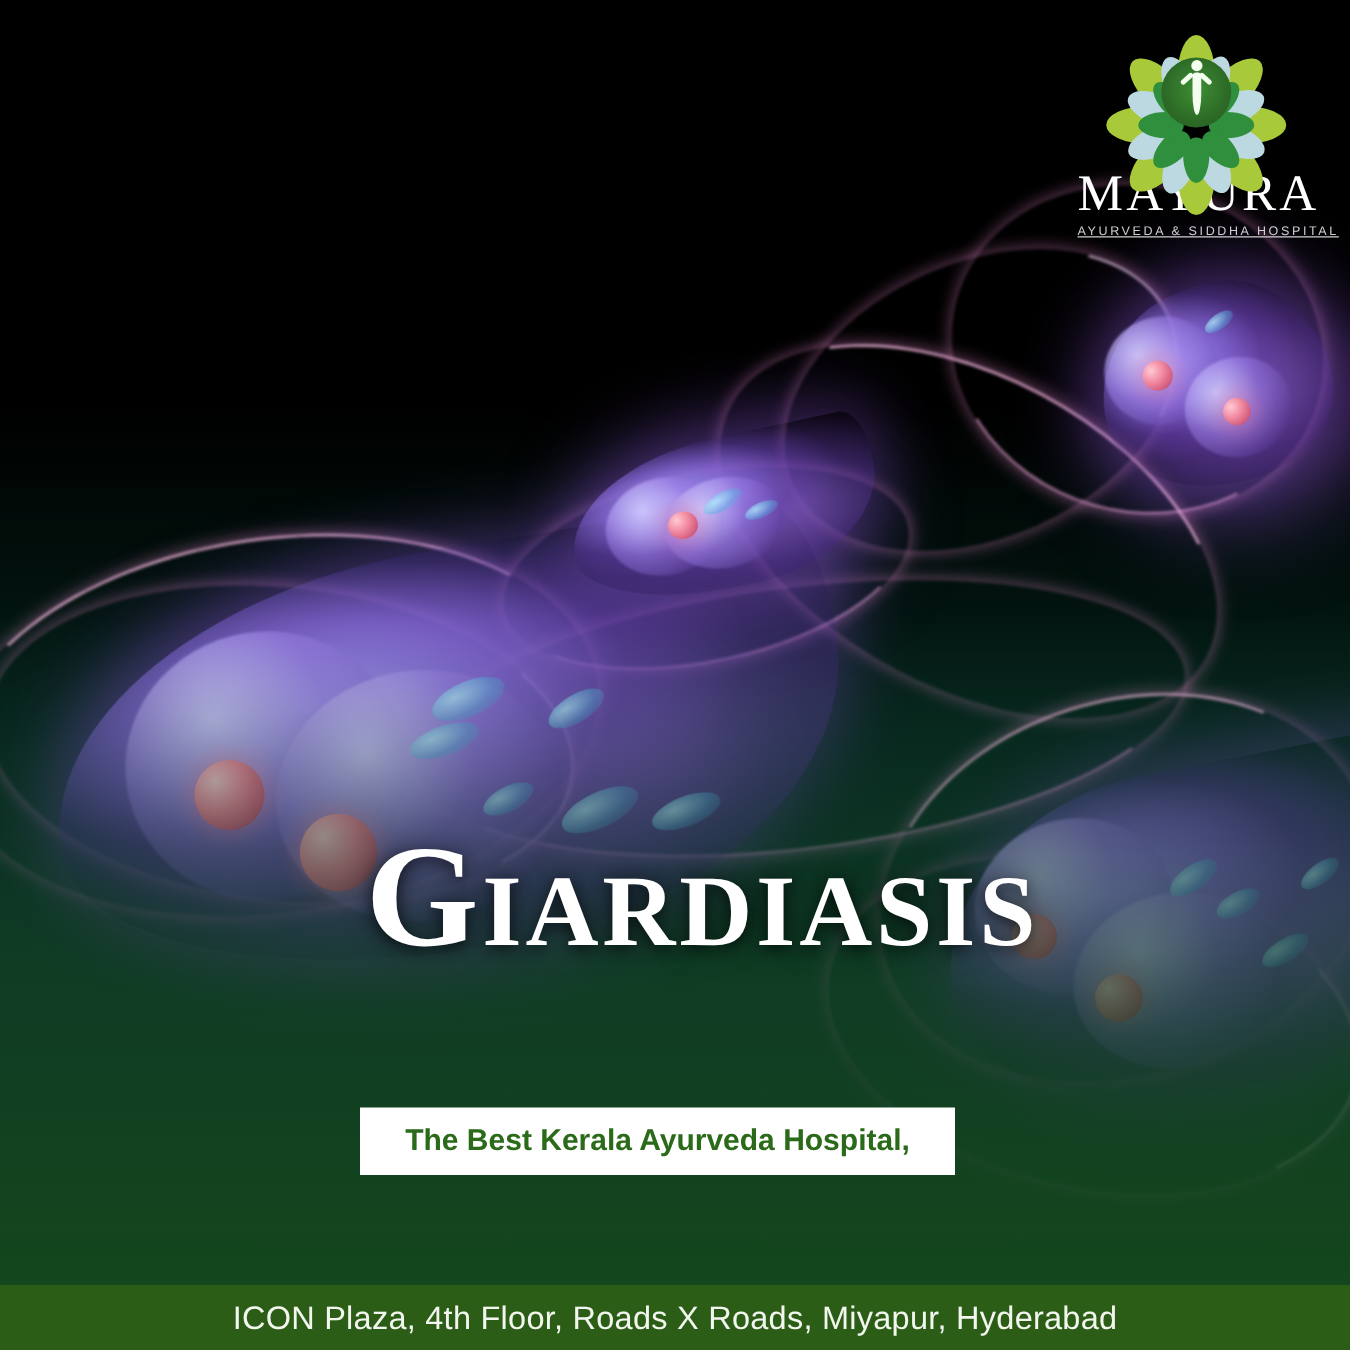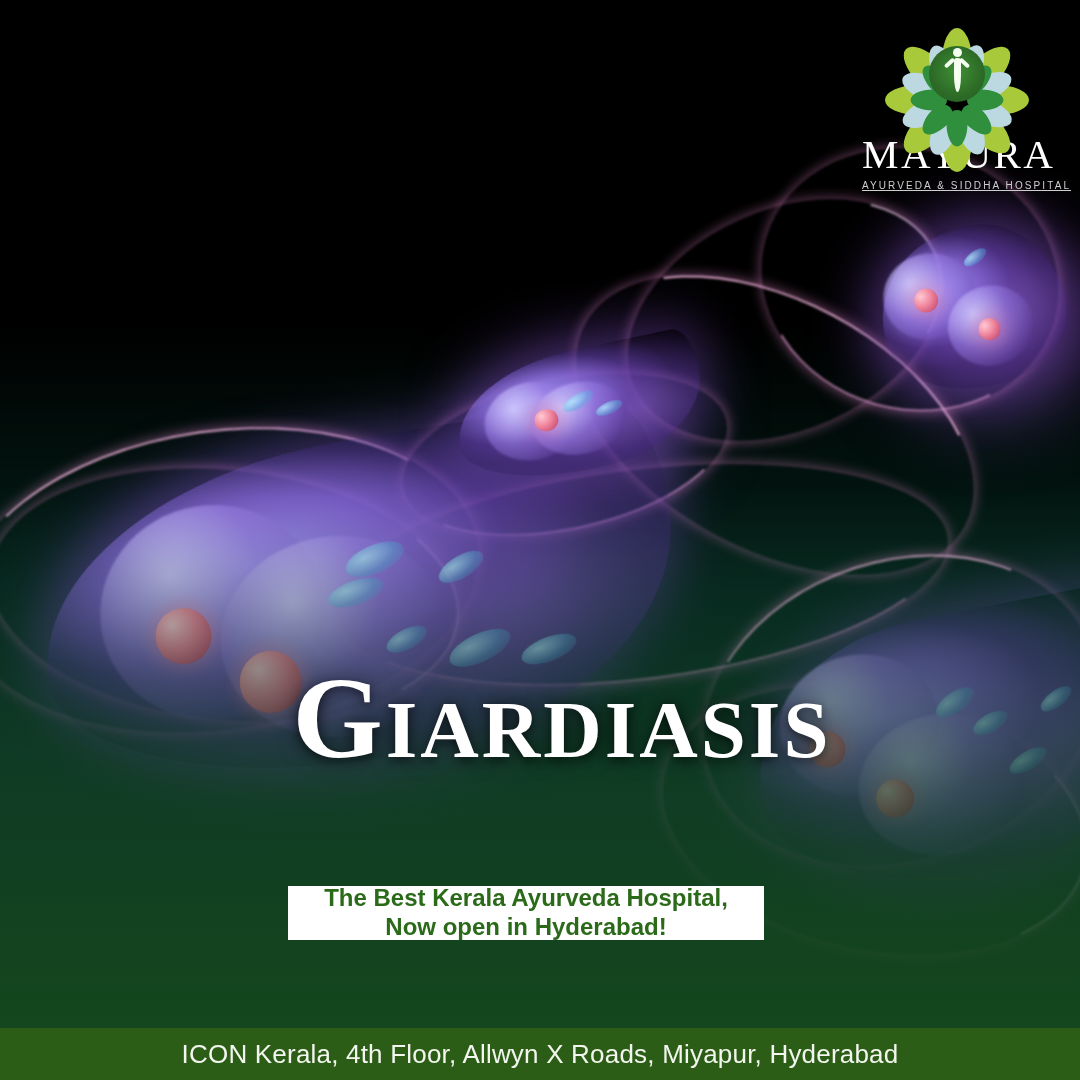--- a/index.html
+++ b/index.html
@@ -318,22 +318,21 @@
     <div id="logo-wordmark">MAYURA</div>
     <div id="logo-tagline">AYURVEDA &amp; SIDDHA HOSPITAL</div>
   </div>
 
   <div id="content">
     <div id="headline">Giardiasis</div>
 
 
     <div id="promo-box">
       <div class="promo-line">The Best Kerala Ayurveda Hospital,</div>
-      <div class="promo-line">Now open in Hyderabad!</div>
     </div>
 
 
     <div id="address-bar">
-      <div id="address-text">ICON Kerala, 4th Floor, Allwyn X Roads, Miyapur, Hyderabad</div>
+      <div id="address-text">ICON Plaza, 4th Floor, Roads X Roads, Miyapur, Hyderabad</div>
     </div>
   </div>
 
 </div>
 
 </body></html>

